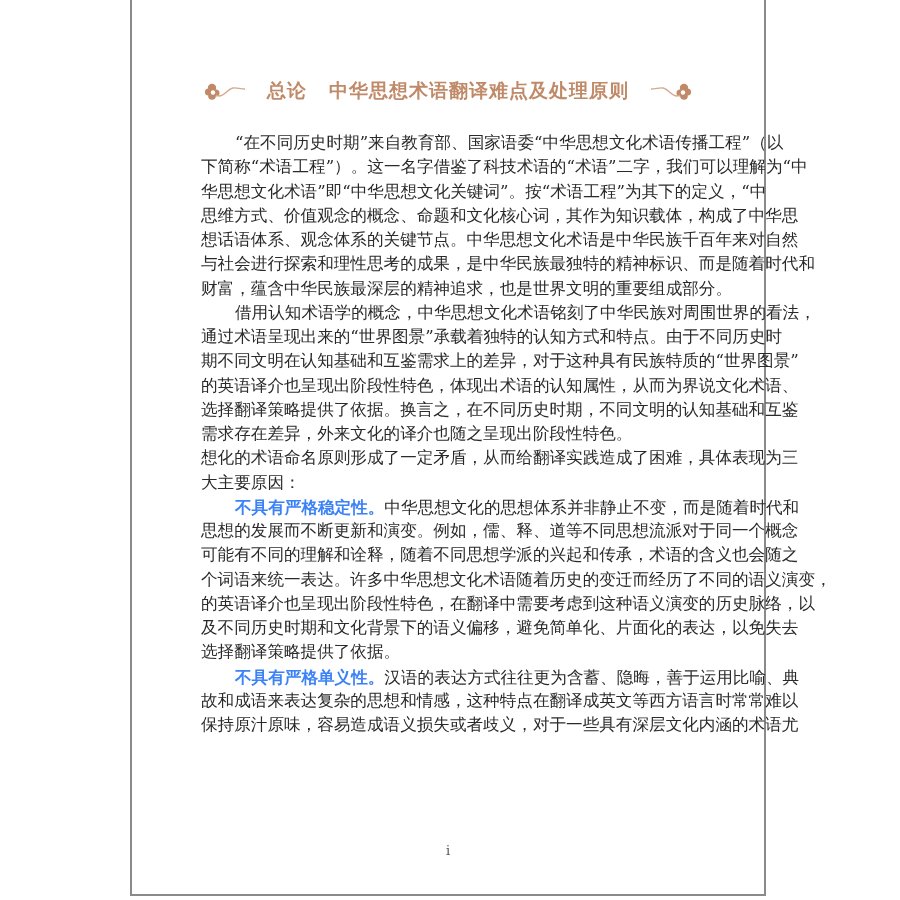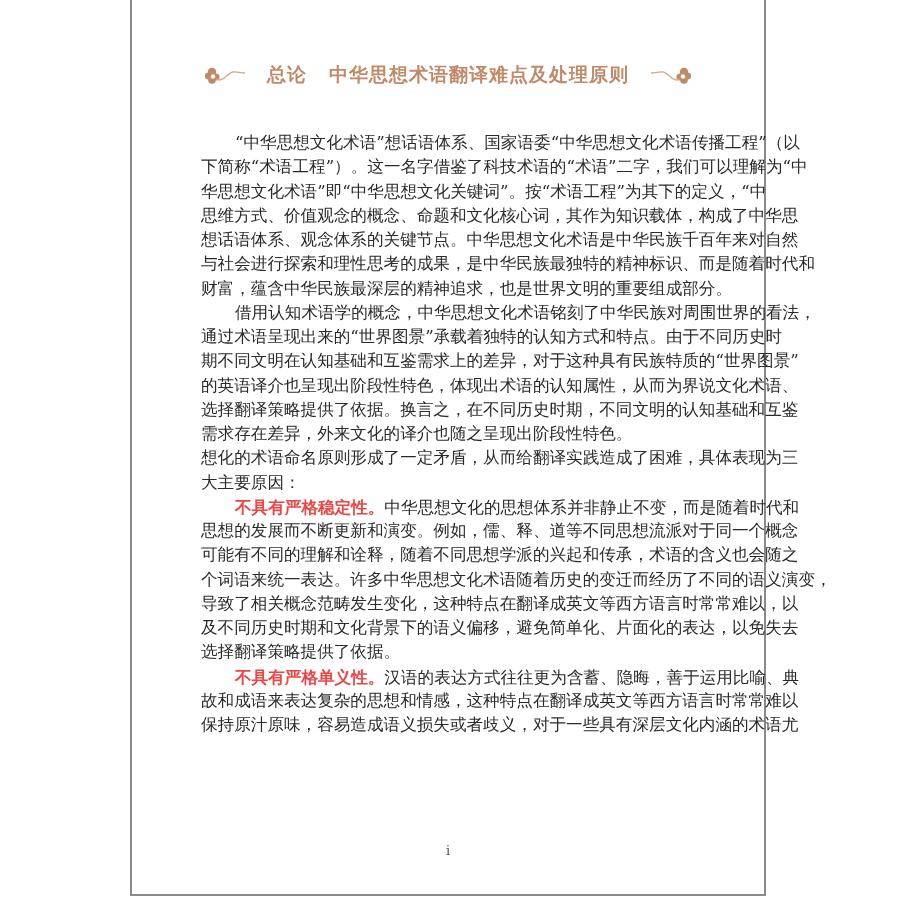--- a/index.html
+++ b/index.html
@@ -1,31 +1,31 @@
 <!DOCTYPE html>
 <html><head>
 <meta charset="utf-8">
 <style>
   html, body { margin:0; padding:0; background:#ffffff; }
   body { width:900px; height:900px; position:relative; overflow:hidden;
          font-family: "DejaVu Serif", "Liberation Serif", serif; }
   .page { position:absolute; left:130px; top:-4px; width:636px; height:900px;
           border:2px solid #8a8a8a; background:#ffffff; box-sizing:border-box; }
-  .title-row { position:absolute; left:0; right:0; top:62px; height:30px;
+  .title-row { position:absolute; left:0; right:0; top:78px; height:30px;
                display:flex; align-items:center; justify-content:center; }
   .title { color:#c08a68; font-family:"DejaVu Sans","Liberation Sans",sans-serif;
            font-size:19px; font-weight:bold; letter-spacing:1px; margin:0 20px; white-space:nowrap; }
   .title .gap { display:inline-block; width:22px; }
   .orn { width:44px; height:24px; }
   .body { position:absolute; left:69px; top:133px; width:503px; }
   .line { height:24.25px; line-height:24.25px; font-size:16.6px; color:#2a2a2a;
           text-align:justify; text-align-last:justify; white-space:nowrap; overflow:visible; }
   .line.last { text-align-last:left; }
   .line.indent { padding-left:34px; }
-  .line b { font-weight:bold; color:#ef4444;margin-top:8px; }
+  .line b { font-weight:bold; color:#3b82f6;margin-top:8px; }
   .pagenum { position:absolute; left:0; right:0; top:845px; text-align:center;
              font-size:13px; color:#555; }
 </style>
 </head>
 <body>
 
 <div class="page">
 
   <div class="title-row">
     <svg class="orn" viewBox="0 0 44 24">
@@ -49,21 +49,21 @@
         <circle cx="13" cy="14" r="3.5"></circle>
       </g>
       <circle cx="10" cy="13.5" r="2.2" fill="#ffffff"></circle>
       <path d="M13 16 C20 20, 24 10, 30 9 C34 8.5, 37 10, 42 10" stroke="#d4a98c" stroke-width="1.4" fill="none"></path>
     </svg>
   </div>
 
   <div class="body">
 
     <div>
-      <div class="line indent">“中华思想文化术语”想话语体系、国家语委“中华思想文化术语传播工程”（以</div>
+      <div class="line indent">“在不同历史时期”来自教育部、国家语委“中华思想文化术语传播工程”（以</div>
       <div class="line">下简称“术语工程”）。这一名字借鉴了科技术语的“术语”二字，我们可以理解为“中</div>
       <div class="line">华思想文化术语”即“中华思想文化关键词”。按“术语工程”为其下的定义，“中</div>
       <div class="line">思维方式、价值观念的概念、命题和文化核心词，其作为知识载体，构成了中华思</div>
       <div class="line">想话语体系、观念体系的关键节点。中华思想文化术语是中华民族千百年来对自然</div>
       <div class="line">与社会进行探索和理性思考的成果，是中华民族最独特的精神标识、而是随着时代和</div>
       <div class="line last">财富，蕴含中华民族最深层的精神追求，也是世界文明的重要组成部分。</div>
     </div>
 
     <div>
       <div class="line indent">借用认知术语学的概念，中华思想文化术语铭刻了中华民族对周围世界的看法，</div>
@@ -77,21 +77,21 @@
     <div>
       <div class="line">想化的术语命名原则形成了一定矛盾，从而给翻译实践造成了困难，具体表现为三</div>
       <div class="line last">大主要原因：</div>
     </div>
 
     <div>
       <div class="line indent"><b>不具有严格稳定性。</b><span>中华思想文化的思想体系并非静止不变，而是随着时代和</span></div>
       <div class="line">思想的发展而不断更新和演变。例如，儒、释、道等不同思想流派对于同一个概念</div>
       <div class="line">可能有不同的理解和诠释，随着不同思想学派的兴起和传承，术语的含义也会随之</div>
       <div class="line">个词语来统一表达。许多中华思想文化术语随着历史的变迁而经历了不同的语义演变，</div>
-      <div class="line">导致了相关概念范畴发生变化，这种特点在翻译成英文等西方语言时常常难以，以</div>
+      <div class="line">的英语译介也呈现出阶段性特色，在翻译中需要考虑到这种语义演变的历史脉络，以</div>
       <div class="line">及不同历史时期和文化背景下的语义偏移，避免简单化、片面化的表达，以免失去</div>
       <div class="line last">选择翻译策略提供了依据。</div>
     </div>
 
     <div>
       <div class="line indent"><b>不具有严格单义性。</b><span>汉语的表达方式往往更为含蓄、隐晦，善于运用比喻、典</span></div>
       <div class="line">故和成语来表达复杂的思想和情感，这种特点在翻译成英文等西方语言时常常难以</div>
       <div class="line">保持原汁原味，容易造成语义损失或者歧义，对于一些具有深层文化内涵的术语尤</div>
     </div>
   </div>

